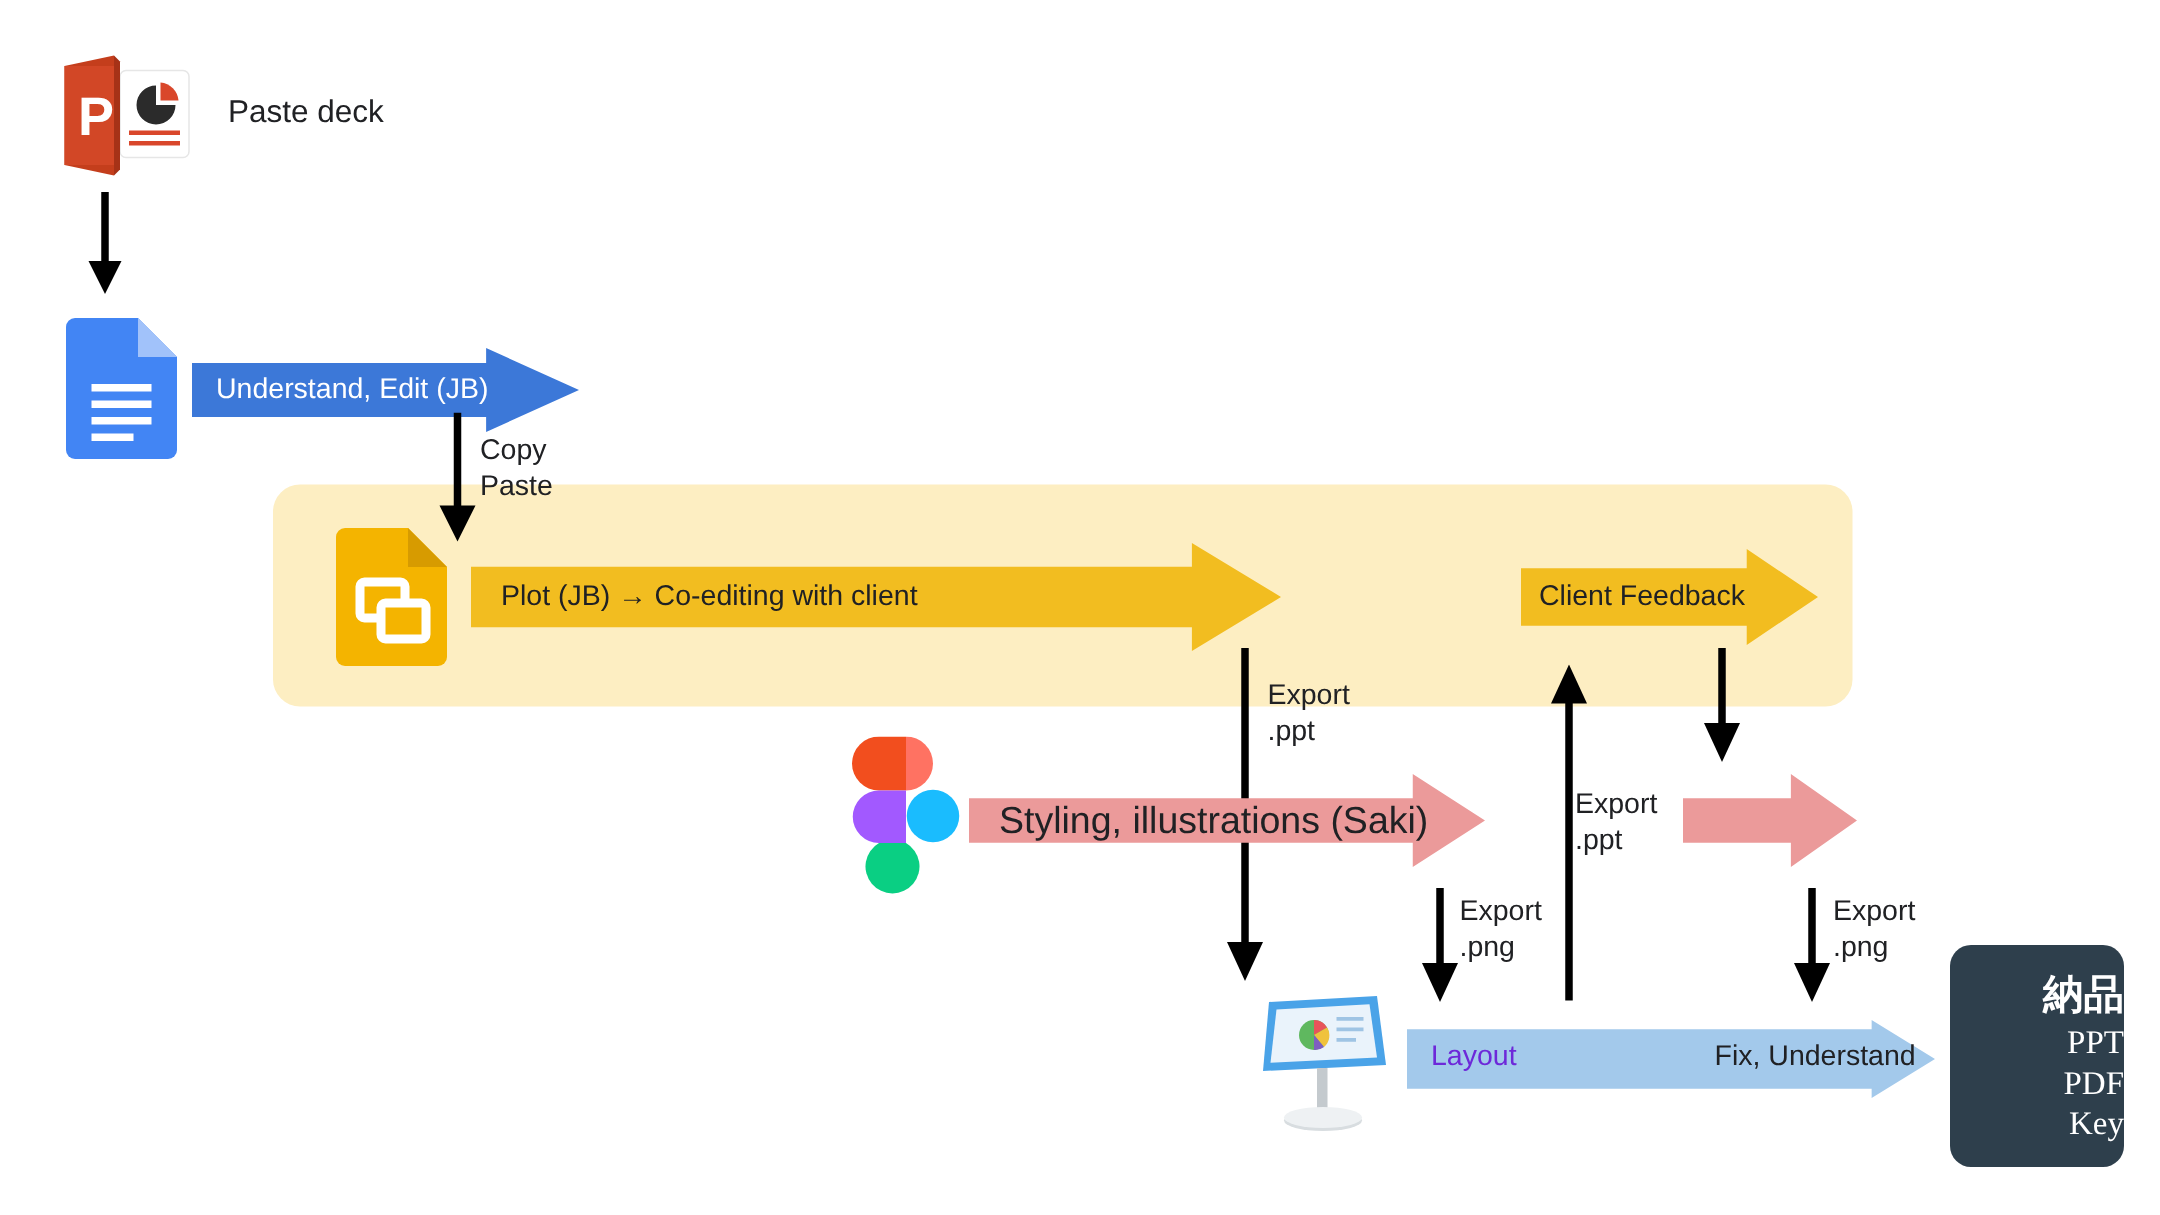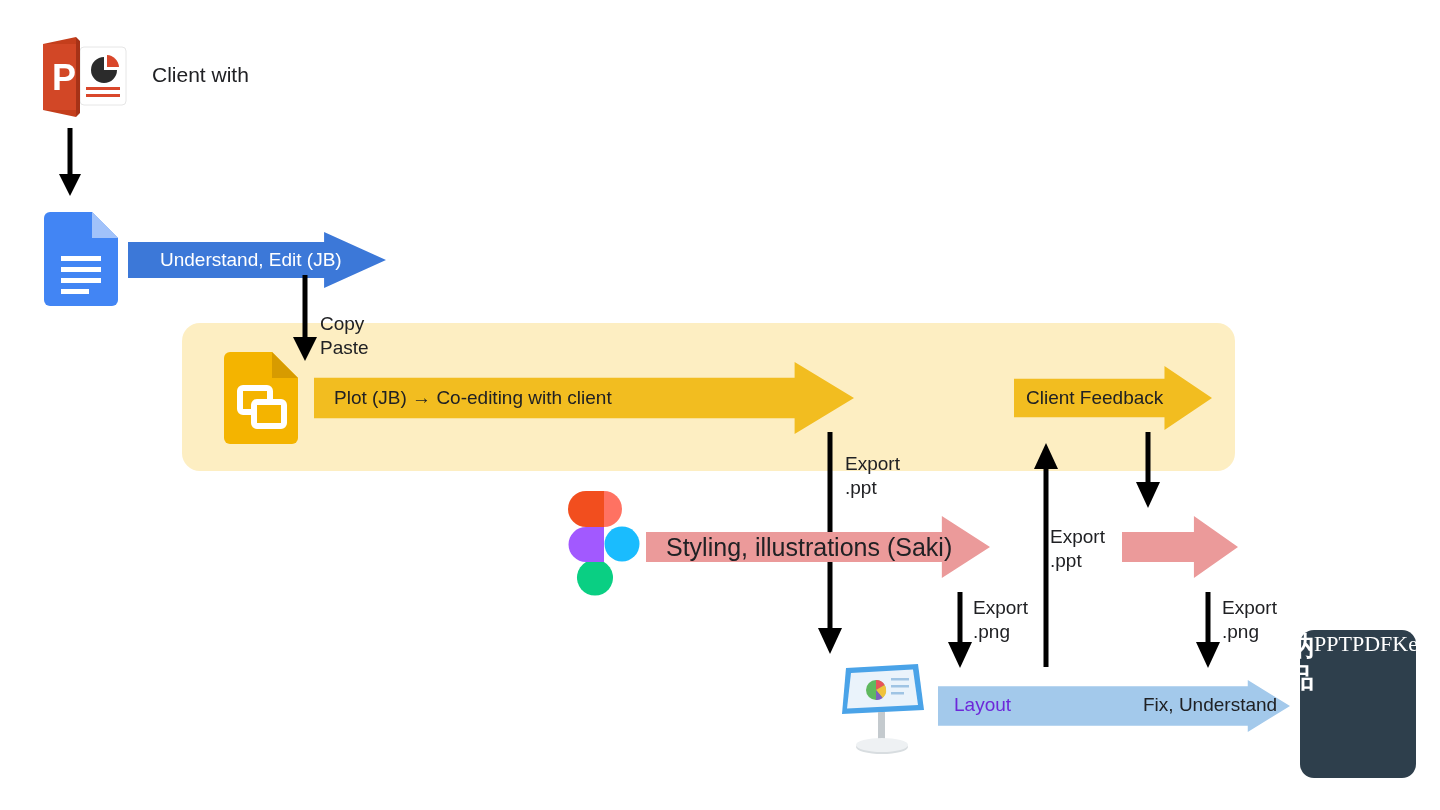--- a/index.html
+++ b/index.html
@@ -64,22 +64,22 @@
   }
 
   
   .icon { position: absolute; }
 
   
   .delivery {
     position: absolute;
     border-radius: 14px;
     display: flex;
-    flex-direction: row;
-    align-items: flex-start;
+    flex-direction: column;
+    align-items: flex-end;
     justify-content: center;
     color: #ffffff;
     font-family: "Liberation Sans", sans-serif;
   }
   .delivery .jp {
     font-size: 27px;
     font-weight: bold;
     line-height: 32px;
     margin-bottom: 2px;
   }
@@ -104,52 +104,52 @@
       <path d="M71 28 a13 13 0 0 1 12 12 h-12 z" fill="#d9472b"></path>
       <rect x="50" y="60" width="34" height="3" fill="#d9472b"></rect>
       <rect x="50" y="67" width="34" height="3" fill="#d9472b"></rect>
 
       <path d="M40 10 L40 90 L7 83 L7 17 Z" fill="#c43e1c"></path>
       <rect x="7" y="17" width="33" height="66" fill="#d24726"></rect>
       <path d="M40 10 L40 90 L44 86 L44 14 Z" fill="#a63217"></path>
       <text x="16" y="63" font-family="Liberation Sans, sans-serif" font-size="36" font-weight="bold" fill="#ffffff">P</text>
     </svg>
   </div>
-  <div class="caption-big" style="left:152px; top:63px;">Client with</div>
+  <div class="caption-big" style="left:152px; top:63px;">Paste deck</div>
 
   <div class="conn" style="left:50px; top:128px; width:40px; height:70px;">
     <svg width="40" height="70" viewBox="0 0 40 70">
       <line x1="20" y1="0" x2="20" y2="52" stroke="#000000" stroke-width="5"></line>
       <polygon points="20,68 9,46 31,46" fill="#000000"></polygon>
     </svg>
   </div>
 
   <div class="icon" style="left:44px; top:212px; width:74px; height:94px;">
     <svg width="74" height="94" viewBox="0 0 74 94">
       <path d="M6 0 h42 l26 26 v62 a6 6 0 0 1 -6 6 h-62 a6 6 0 0 1 -6 -6 v-82 a6 6 0 0 1 6 -6 z" fill="#4285f4"></path>
       <path d="M48 0 l26 26 h-26 z" fill="#a1c2fa"></path>
       <rect x="17" y="44" width="40" height="5" fill="#ffffff"></rect>
       <rect x="17" y="55" width="40" height="5" fill="#ffffff"></rect>
       <rect x="17" y="66" width="40" height="5" fill="#ffffff"></rect>
       <rect x="17" y="77" width="28" height="5" fill="#ffffff"></rect>
     </svg>
   </div>
 
-  <div class="block-arrow" style="left:128px; top:232px; width:258px; height:56px; padding-left:32px;">
+  <div class="block-arrow" style="left:128px; top:232px; width:258px; height:56px; padding-left:16px;">
     <div class="arrow-body" style="background:#3c78d8; clip-path: polygon(0 18%, 76% 18%, 76% 0, 100% 50%, 76% 100%, 76% 82%, 0 82%);"></div>
     <span class="arrow-text" style="color:#ffffff; font-size:19px;">Understand, Edit (JB)</span>
   </div>
 
   <div class="conn" style="left:285px; top:275px; width:40px; height:88px;">
     <svg width="40" height="88" viewBox="0 0 40 88">
       <line x1="20" y1="0" x2="20" y2="68" stroke="#000000" stroke-width="5"></line>
       <polygon points="20,86 8,62 32,62" fill="#000000"></polygon>
     </svg>
   </div>
-  <div class="label" style="left:320px; top:312px;">Copy
+  <div class="label" style="left:320px; top:289px;">Copy
 Paste</div>
 
   <div class="icon" style="left:224px; top:352px; width:74px; height:92px;">
     <svg width="74" height="92" viewBox="0 0 74 92">
       <path d="M6 0 h42 l26 26 v60 a6 6 0 0 1 -6 6 h-62 a6 6 0 0 1 -6 -6 v-80 a6 6 0 0 1 6 -6 z" fill="#f4b400"></path>
       <path d="M48 0 l26 26 h-26 z" fill="#d79b00"></path>
       <rect x="16" y="36" width="30" height="24" rx="3" fill="none" stroke="#ffffff" stroke-width="6"></rect>
       <rect x="30" y="50" width="30" height="24" rx="3" fill="#f4b400" stroke="#ffffff" stroke-width="6"></rect>
     </svg>
   </div>

